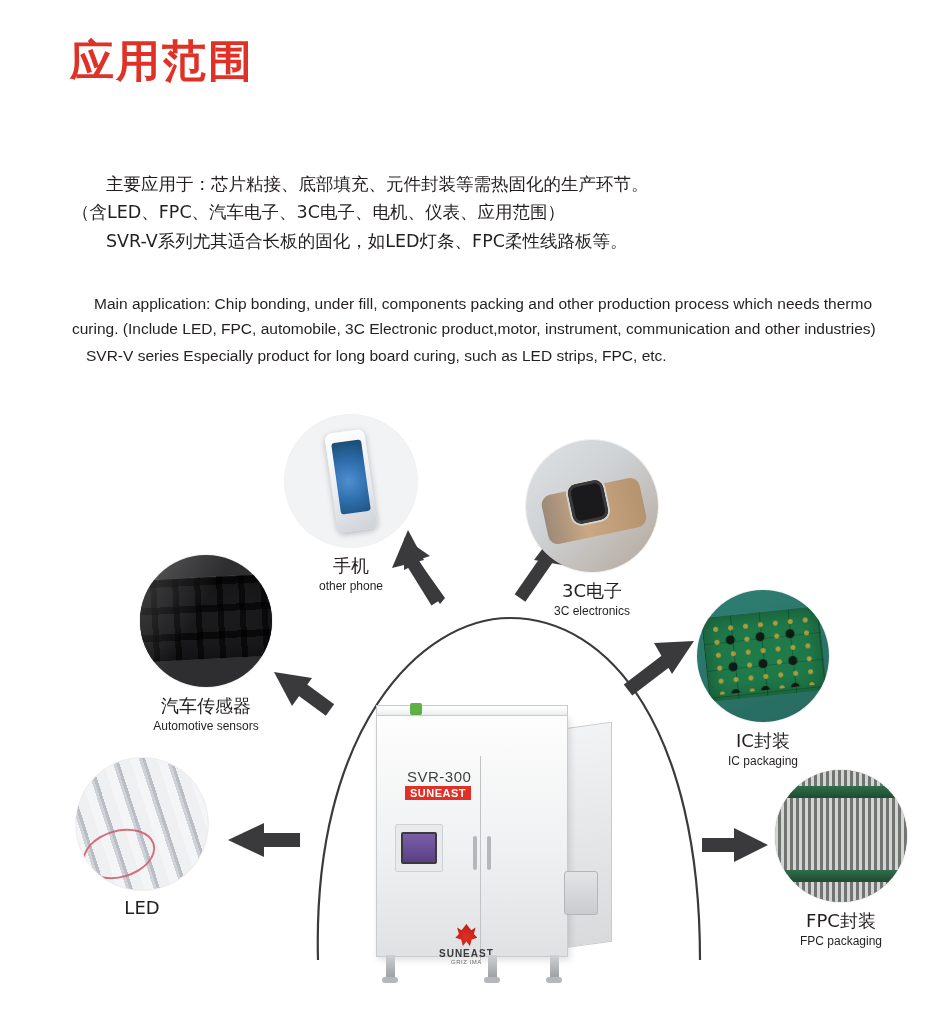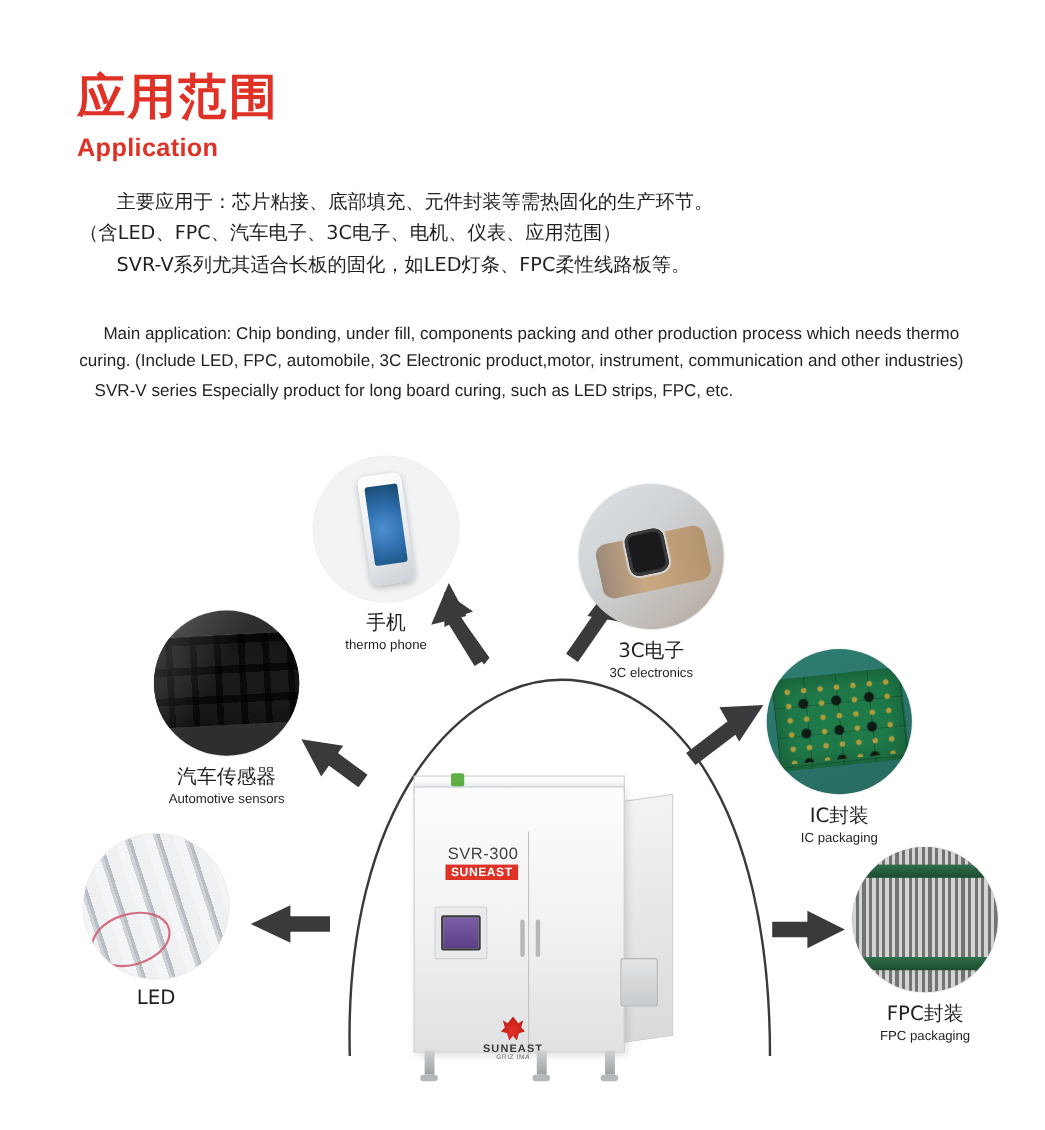--- a/index.html
+++ b/index.html
@@ -22,21 +22,20 @@
     left: 70px;
     top: 36px;
   }
   .title-cn {
     font-family: "DejaVu Sans", sans-serif;
     font-size: 44px;
     font-weight: bold;
     color: #e03127;
     letter-spacing: 2px;
     line-height: 1.15;
-    margin-top: 28px;
   }
   .title-en {
     font-family: "Liberation Sans", sans-serif;
     font-size: 23px;
     font-weight: bold;
     color: #e03127;
     margin-top: 6px;
     letter-spacing: 0.3px;
   }
 
@@ -398,21 +397,20 @@
     background: #b5b8bb;
     border-radius: 3px;
     bottom: 2px;
   }
 </style>
 </head>
 <body>
 
 <div class="header">
   <div class="title-cn">应用范围</div>
-  <div class="title-en">Application</div>
 </div>
 
 <div class="desc">
   <div class="cn-block">
     <span class="indent">主要应用于：芯片粘接、底部填充、元件封装等需热固化的生产环节。</span>
     <span class="noindent">（含LED、FPC、汽车电子、3C电子、电机、仪表、应用范围）</span>
     <span class="indent">SVR-V系列尤其适合长板的固化，如LED灯条、FPC柔性线路板等。</span>
   </div>
   <div class="en-block">
     <span class="p1">Main application: Chip bonding, under fill, components packing and other production process which needs thermo curing. (Include LED, FPC, automobile, 3C Electronic product,motor, instrument, communication and other industries)</span>
@@ -454,21 +452,21 @@
 
     <g>
       <path d="M330,310 L300,288" stroke="#3a3a3c" stroke-width="14"></path>
       <path d="M274,272 L292,306 L312,278 Z" fill="#3a3a3c"></path>
     </g>
   </svg>
 
   <div class="node" id="node-phone">
     <div class="photo ph-phone"></div>
     <div class="cap-cn">手机</div>
-    <div class="cap-en">thermo phone</div>
+    <div class="cap-en">other phone</div>
   </div>
 
   <div class="node" id="node-3c">
     <div class="photo ph-3c">
       <div class="watch-face"></div>
     </div>
     <div class="cap-cn">3C电子</div>
     <div class="cap-en">3C electronics</div>
   </div>
 

